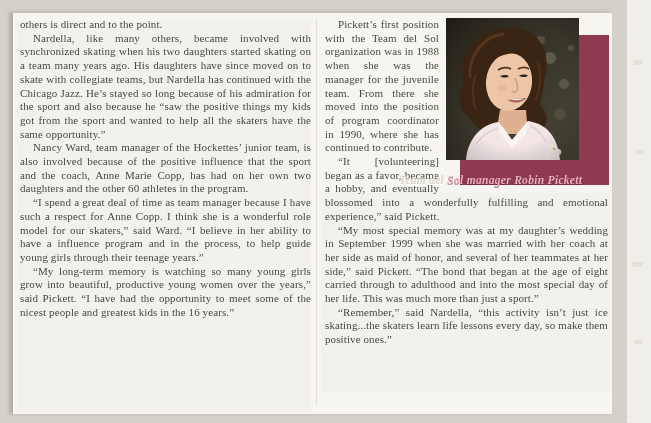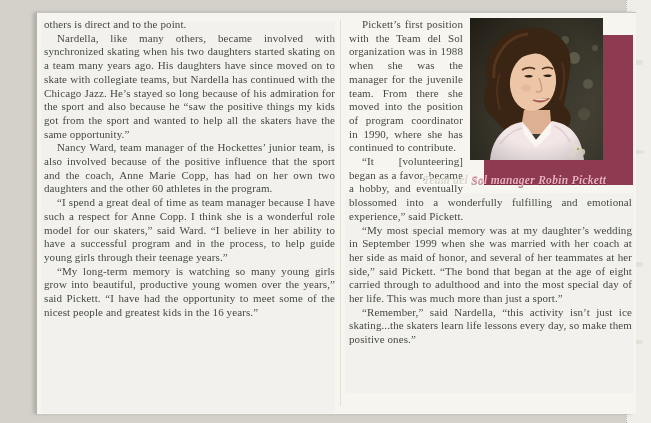--- a/index.html
+++ b/index.html
@@ -7,21 +7,21 @@
     width:651px;height:423px;position:relative;overflow:hidden;
     background:#d4d1cb;
     font-family:"Liberation Serif","DejaVu Serif",serif;
   }
   .neighbor-strip{
     position:absolute;left:626px;top:0;width:25px;height:423px;
     background:#f0eee8;border-left:1px dotted #bdbab2;
   }
   .ghost-mark{position:absolute;background:#dedbd3;border-radius:4px;opacity:.7;}
   .page{
-    position:absolute;left:36px;top:12px;width:599px;height:401px;
+    position:absolute;left:12px;top:12px;width:599px;height:401px;
     background:#f7f5ef;
     border-left:1px solid #b3b0a9;border-top:1px solid #c6c3bc;
     box-shadow:-3px 0 3px rgba(120,117,110,.35);
   }
   .scan-artifact{position:absolute;background:#edeeec;opacity:.45;pointer-events:none;}
   .col-rule{position:absolute;left:303px;top:6px;bottom:8px;width:1px;background:#e4e1d9;}
   .col{position:absolute;top:5px;}
   .col-left{left:7px;width:291px;}
   .col-right{left:312px;width:283px;}
   p.body-par{
@@ -56,21 +56,21 @@
 
 <div class="page">
   <div class="scan-artifact" style="left:4px;top:8px;width:294px;height:392px;"></div>
   <div class="scan-artifact" style="left:308px;top:180px;width:288px;height:200px;"></div>
   <div class="col-rule"></div>
 
   <div class="col col-left">
     <p class="body-par">others is direct and to the point.</p>
     <p class="body-par indent">Nardella, like many others, became involved with synchronized skating when his two daughters started skating on a team many years ago.  His daughters have since moved on to skate with collegiate teams, but Nardella has continued with the Chicago Jazz.  He’s stayed so long because of his admiration for the sport and also because he “saw the positive things my kids got from the sport and wanted to help all the skaters have the same opportunity.”</p>
     <p class="body-par indent">Nancy Ward, team manager of the Hockettes’ junior team, is also involved because of the positive influence that the sport and the coach, Anne Marie Copp, has had on her own two daughters and the other 60 athletes in the program.</p>
-    <p class="body-par indent">“I spend a great deal of time as team manager because I have such a respect for Anne Copp. I think she is a wonderful role model for our skaters,” said Ward. “I believe in her ability to have a successful program and in the process, to help guide young girls through their teenage years.”</p>
+    <p class="body-par indent">“I spend a great deal of time as team manager because I have such a respect for Anne Copp. I think she is a wonderful role model for our skaters,” said Ward. “I believe in her ability to have a influence program and in the process, to help guide young girls through their teenage years.”</p>
     <p class="body-par indent">“My long-term memory is watching so many young girls grow into beautiful, productive young women over the years,” said Pickett.  “I have had the opportunity to meet some of the nicest people and greatest kids in the 16 years.”</p>
   </div>
 
   <div class="col col-right">
 
     <div class="photo-float">
       <div class="maroon-panel"></div>
       <div class="photo-frame">
         <svg viewBox="0 0 133 142" preserveAspectRatio="none" aria-hidden="true">
           <defs>

